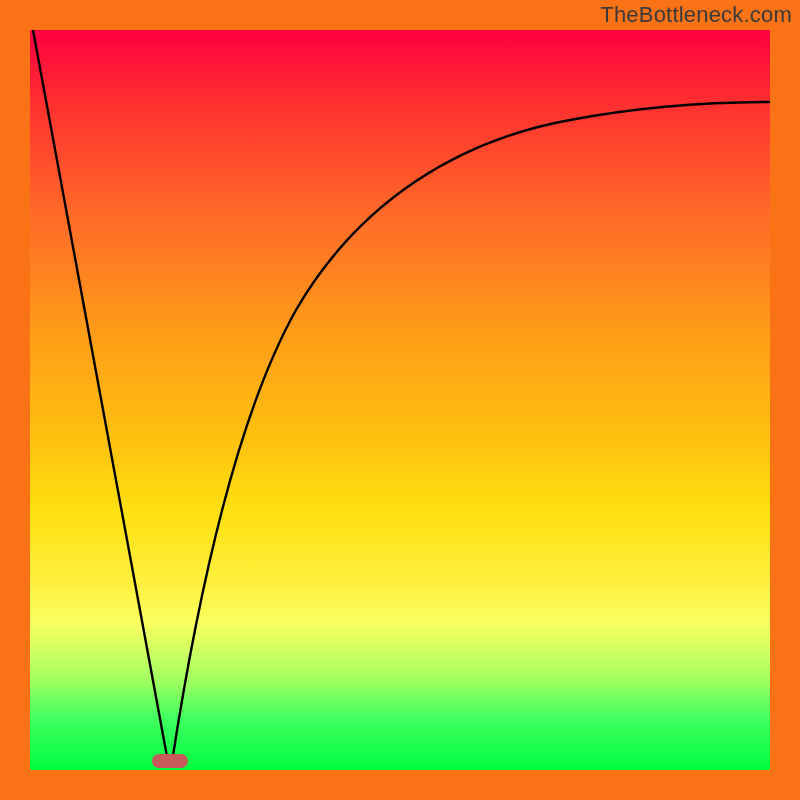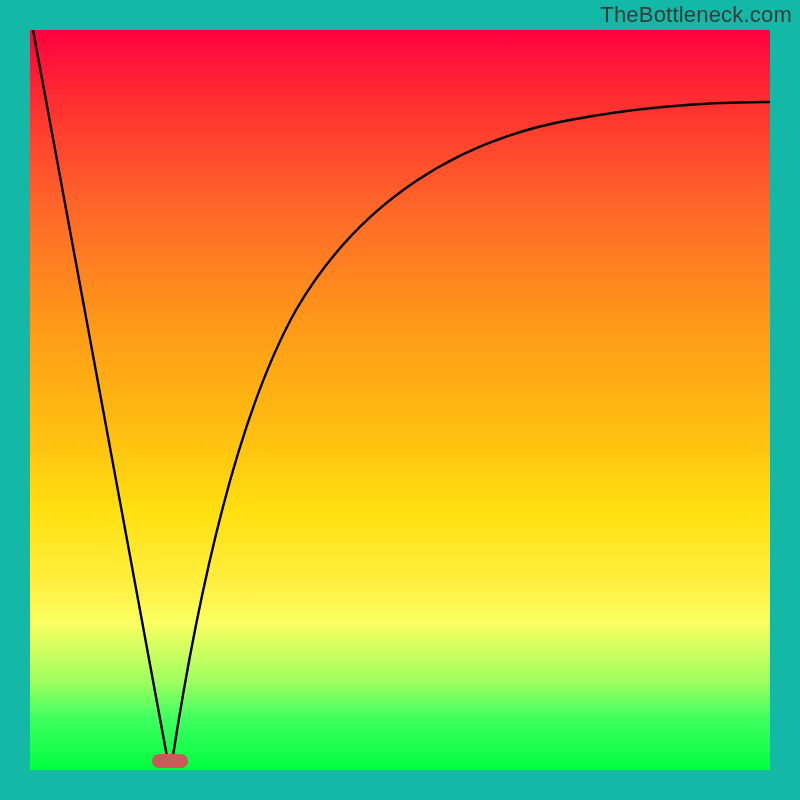--- a/index.html
+++ b/index.html
@@ -6,21 +6,21 @@
     margin: 0;
     padding: 0;
     width: 800px;
     height: 800px;
     overflow: hidden;
   }
   .container {
     width: 800px;
     height: 800px;
     position: relative;
-    background: #14b8a6;
+    background: #f97316;
   }
   .plot-area {
     position: absolute;
     left: 30px;
     top: 30px;
     width: 740px;
     height: 740px;
     background: linear-gradient(
       to bottom,
       #ff0040 0%,

